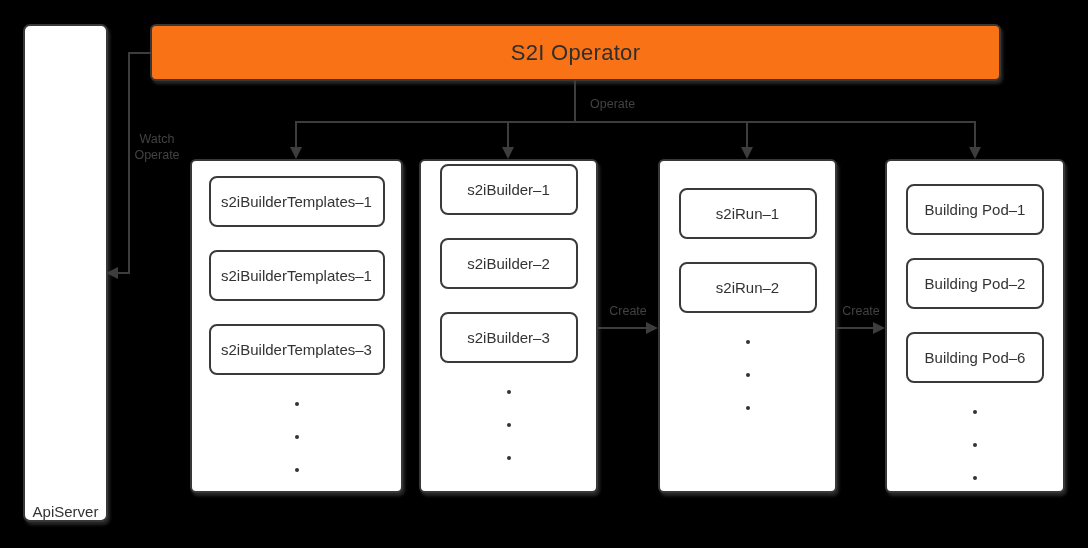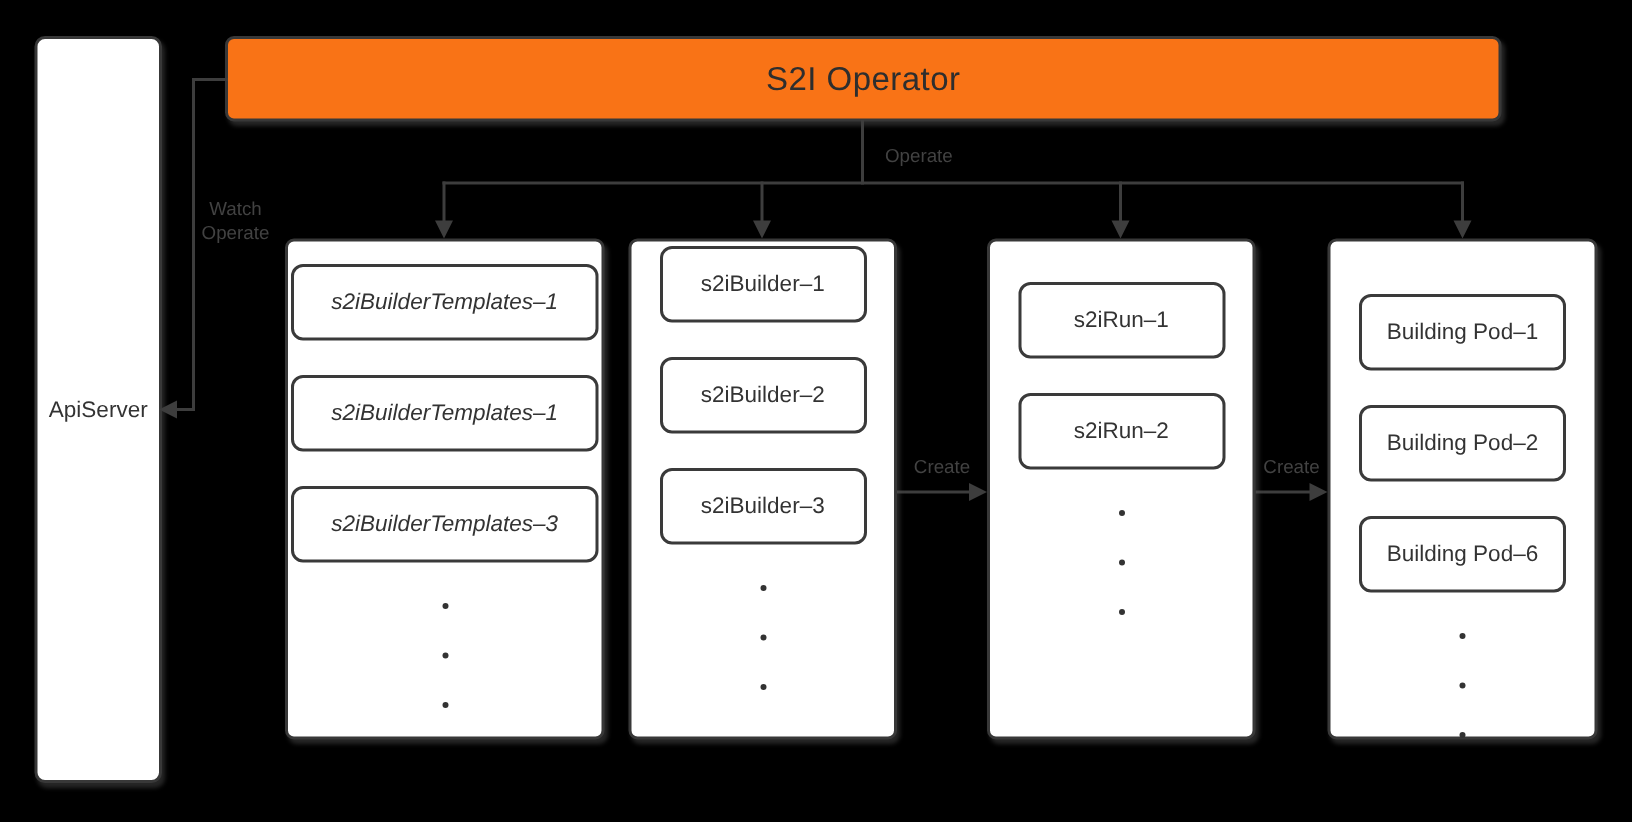--- a/index.html
+++ b/index.html
@@ -4,48 +4,48 @@
 <style>
   html,body{margin:0;padding:0;background:#000;}
   .canvas{
     position:relative;width:1088px;height:548px;background:#000;overflow:hidden;
     font-family:"Liberation Sans", sans-serif;
   }
   
   .api-box{
     position:absolute;left:23px;top:24px;width:85px;height:498px;box-sizing:border-box;
     background:#fff;border:2px solid #383838;border-radius:7px;
-    display:flex;align-items:center;justify-content:center;
+    display:flex;align-items:flex-end;justify-content:center;
     font-size:15px;color:#333;box-shadow:2px 3px 3px rgba(85,85,85,.45);
   }
   .operator-box{
     position:absolute;left:150px;top:24px;width:851px;height:57px;box-sizing:border-box;
     background:#f97316;border:2px solid #383838;border-radius:6px;
     display:flex;align-items:center;justify-content:center;
     box-shadow:2px 3px 3px rgba(85,85,85,.45);
   }
   .operator-title{font-size:22px;color:#2e2e2e;letter-spacing:.3px;}
   
   .col{
     position:absolute;top:159px;height:334px;box-sizing:border-box;
     background:#fff;border:2px solid #383838;border-radius:6px;
     display:flex;flex-direction:column;align-items:center;gap:23px;
     box-shadow:2px 3px 3px rgba(85,85,85,.45);
   }
   .col-1{left:190px;width:213px;padding-top:15px;}
   .col-2{left:419px;width:179px;padding-top:3px;}
   .col-3{left:658px;width:179px;padding-top:27px;}
-  .col-4{left:885px;width:180px;padding-top:35px;}
+  .col-4{left:885px;width:180px;padding-top:23px;}
   .node{
     flex:0 0 51px;width:138px;box-sizing:border-box;padding:0 9px;
     background:#fff;border:2px solid #3a3a3a;border-radius:8px;
     display:flex;align-items:center;justify-content:center;text-align:center;
     font-size:15px;line-height:21px;color:#333;
   }
-  .col-1 .node{width:205px;font-style:italic;}
+  .col-1 .node{width:176px;}
   .dots{display:flex;flex-direction:column;align-items:center;gap:29px;margin-top:4px;}
   .dot{width:4px;height:4px;border-radius:50%;background:#333;}
   
   .seg{position:absolute;background:#3d3d3d;}
   .seg.h{height:2px;}
   .seg.v{width:2px;}
   .arr{position:absolute;width:0;height:0;}
   .arr-down{border-left:6px solid transparent;border-right:6px solid transparent;border-top:12px solid #3d3d3d;}
   .arr-left{border-top:6px solid transparent;border-bottom:6px solid transparent;border-right:12px solid #3d3d3d;}
   .arr-right{border-top:6px solid transparent;border-bottom:6px solid transparent;border-left:12px solid #3d3d3d;}

